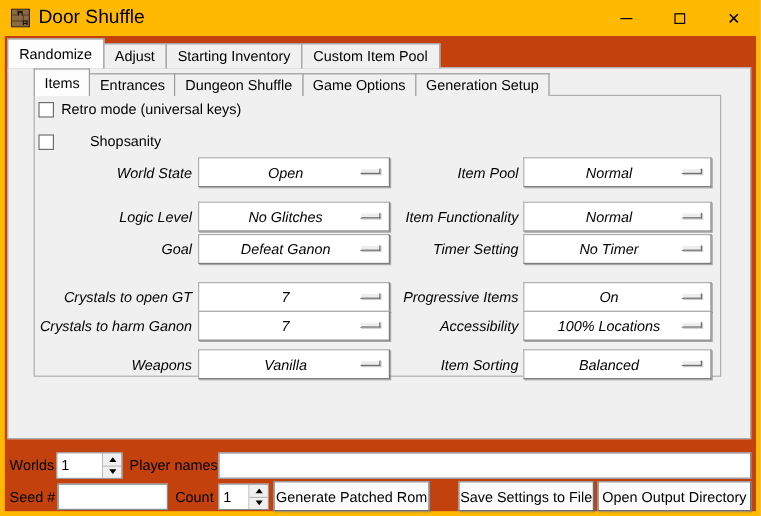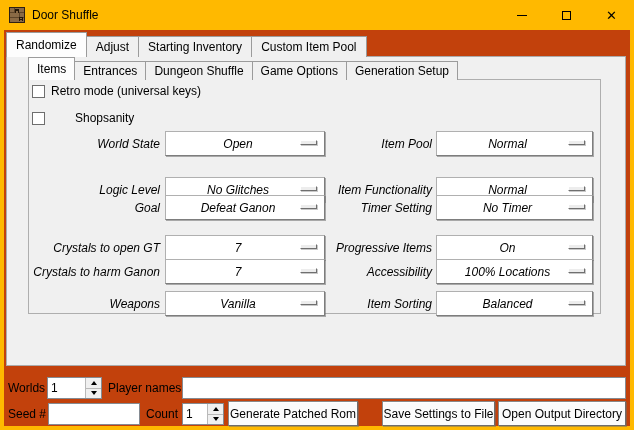--- a/index.html
+++ b/index.html
@@ -7,21 +7,21 @@
   .window {
     position:relative; width:634px; height:430px;
     background:#ffb900;
     font-family:"Liberation Sans","DejaVu Sans",sans-serif;
     font-size:12px; color:#000;
     overflow:hidden;
   }
   
   .titlebar { position:absolute; top:0; left:0; width:634px; height:30px; display:flex; align-items:center; }
   .app-icon { width:16px; height:16px; margin-left:9px; }
-  .win-title { margin-left:7px; font-size:12px; }
+  .win-title { margin-left:7px; font-size:16px; }
   .caption-group { position:absolute; right:0; top:0; height:30px; display:flex; }
   .cap-btn { width:45px; height:30px; display:flex; align-items:center; justify-content:center; cursor:default; }
   .min-glyph { display:block; width:10px; height:1px; background:#000; }
   .max-glyph { display:block; width:9px; height:9px; border:1px solid #000; }
   .close-glyph { font-size:13px; line-height:13px; }
   
   .content { position:absolute; top:30px; left:4px; width:626px; height:396px; background:#c2410c; }
   
   .tabbar { position:absolute; display:flex; align-items:flex-end; z-index:3; }
   .main-tabbar { top:3px; left:2px; height:24px; }
@@ -172,21 +172,21 @@
         <span class="drop-value">Open</span>
         <span class="drop-indicator"></span>
       </div>
       <span class="opt-label r">Item Pool</span>
       <div class="dropdown r">
         <span class="drop-value">Normal</span>
         <span class="drop-indicator"></span>
       </div>
     </div>
 
-    <div class="opt-row" style="top:147px; left:0; width:626px;padding-left:32px;">
+    <div class="opt-row" style="top:138px; left:0; width:626px;padding-left:32px;">
       <span class="opt-label l">Logic Level</span>
       <div class="dropdown l">
         <span class="drop-value">No Glitches</span>
         <span class="drop-indicator"></span>
       </div>
       <span class="opt-label r">Item Functionality</span>
       <div class="dropdown r">
         <span class="drop-value">Normal</span>
         <span class="drop-indicator"></span>
       </div>

